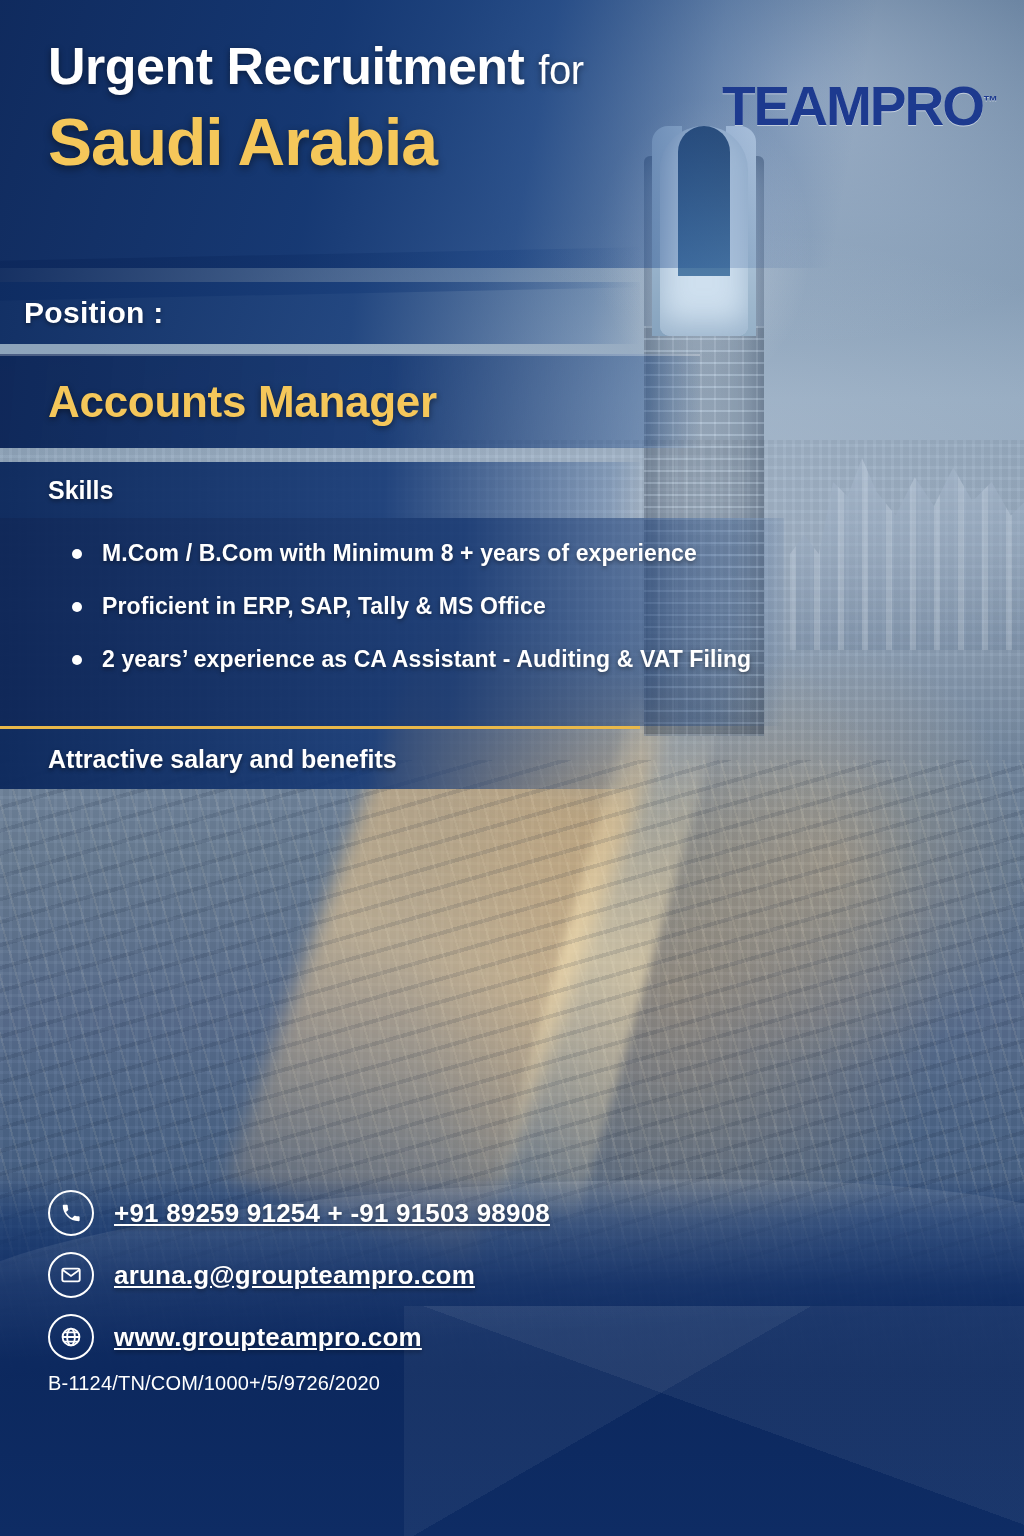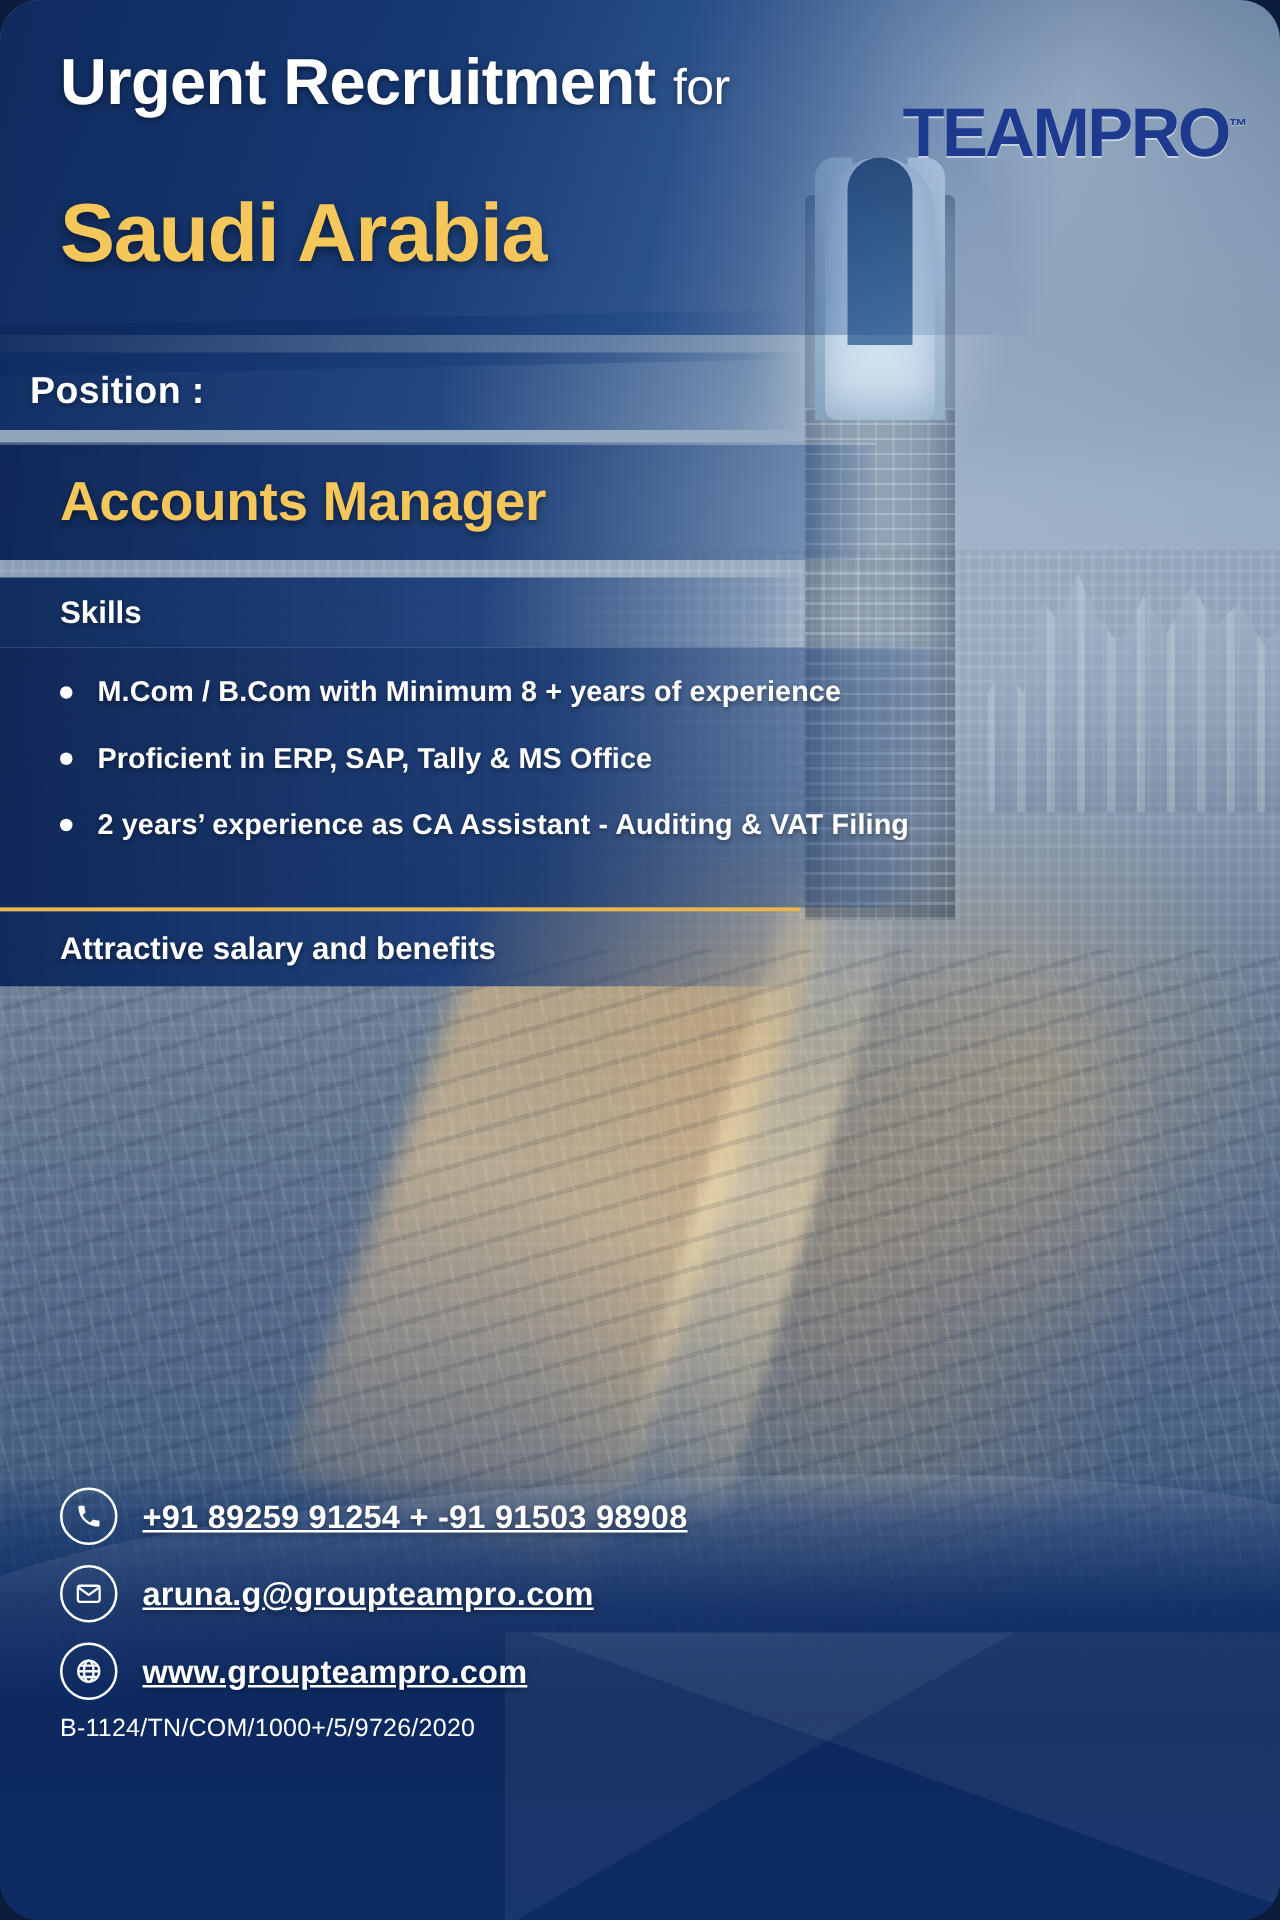--- a/index.html
+++ b/index.html
@@ -7,21 +7,20 @@
     padding: 0;
     background: #0b1c3d;
   }
   #poster {
     position: relative;
     width: 1024px;
     height: 1536px;
     overflow: hidden;
     font-family: "Liberation Sans", sans-serif;
     background: #123a6b;
-    border-radius: 32px;
   }
 
   
   .bg {
     position: absolute;
     inset: 0;
     background:
       
       radial-gradient(ellipse 520px 360px at 78% 6%, rgba(190,205,225,0.55), rgba(190,205,225,0) 70%),
       
@@ -196,20 +195,21 @@
     top: 462px;
     width: 640px; height: 56px;
     background: linear-gradient(95deg, rgba(12,40,92,0.96) 0%, rgba(18,54,116,0.88) 60%, rgba(24,70,138,0.2) 95%, rgba(24,70,138,0) 100%);
     align-items: center;
   }
   .band-skills-body {
     top: 518px;
     width: 760px; height: 208px;
     display: block;
     background: linear-gradient(95deg, rgba(10,34,84,0.95) 0%, rgba(16,50,110,0.88) 58%, rgba(22,66,132,0.28) 92%, rgba(22,66,132,0) 100%);
+    padding-left: 24px;
   }
   .band-salary {
     top: 726px;
     width: 640px; height: 60px;
     background: linear-gradient(95deg, rgba(12,40,92,0.96) 0%, rgba(18,54,116,0.86) 58%, rgba(24,70,138,0.18) 95%, rgba(24,70,138,0) 100%);
     border-top: 3px solid #e9b84a;
   }
 
   
   .title-line1 {
@@ -226,21 +226,20 @@
     font-size: 40px;
   }
   .title-line2 {
     position: absolute;
     left: 48px; top: 104px;
     color: #f5c75a;
     font-size: 66px;
     font-weight: bold;
     letter-spacing: -1px;
     text-shadow: 0 3px 8px rgba(0,0,0,.45);
-    margin-top: 44px;
   }
 
   .label-position {
     margin-left: 24px;
     color: #ffffff;
     font-size: 30px;
     font-weight: bold;
     letter-spacing: .3px;
     text-shadow: 0 2px 4px rgba(0,0,0,.4);
   }

